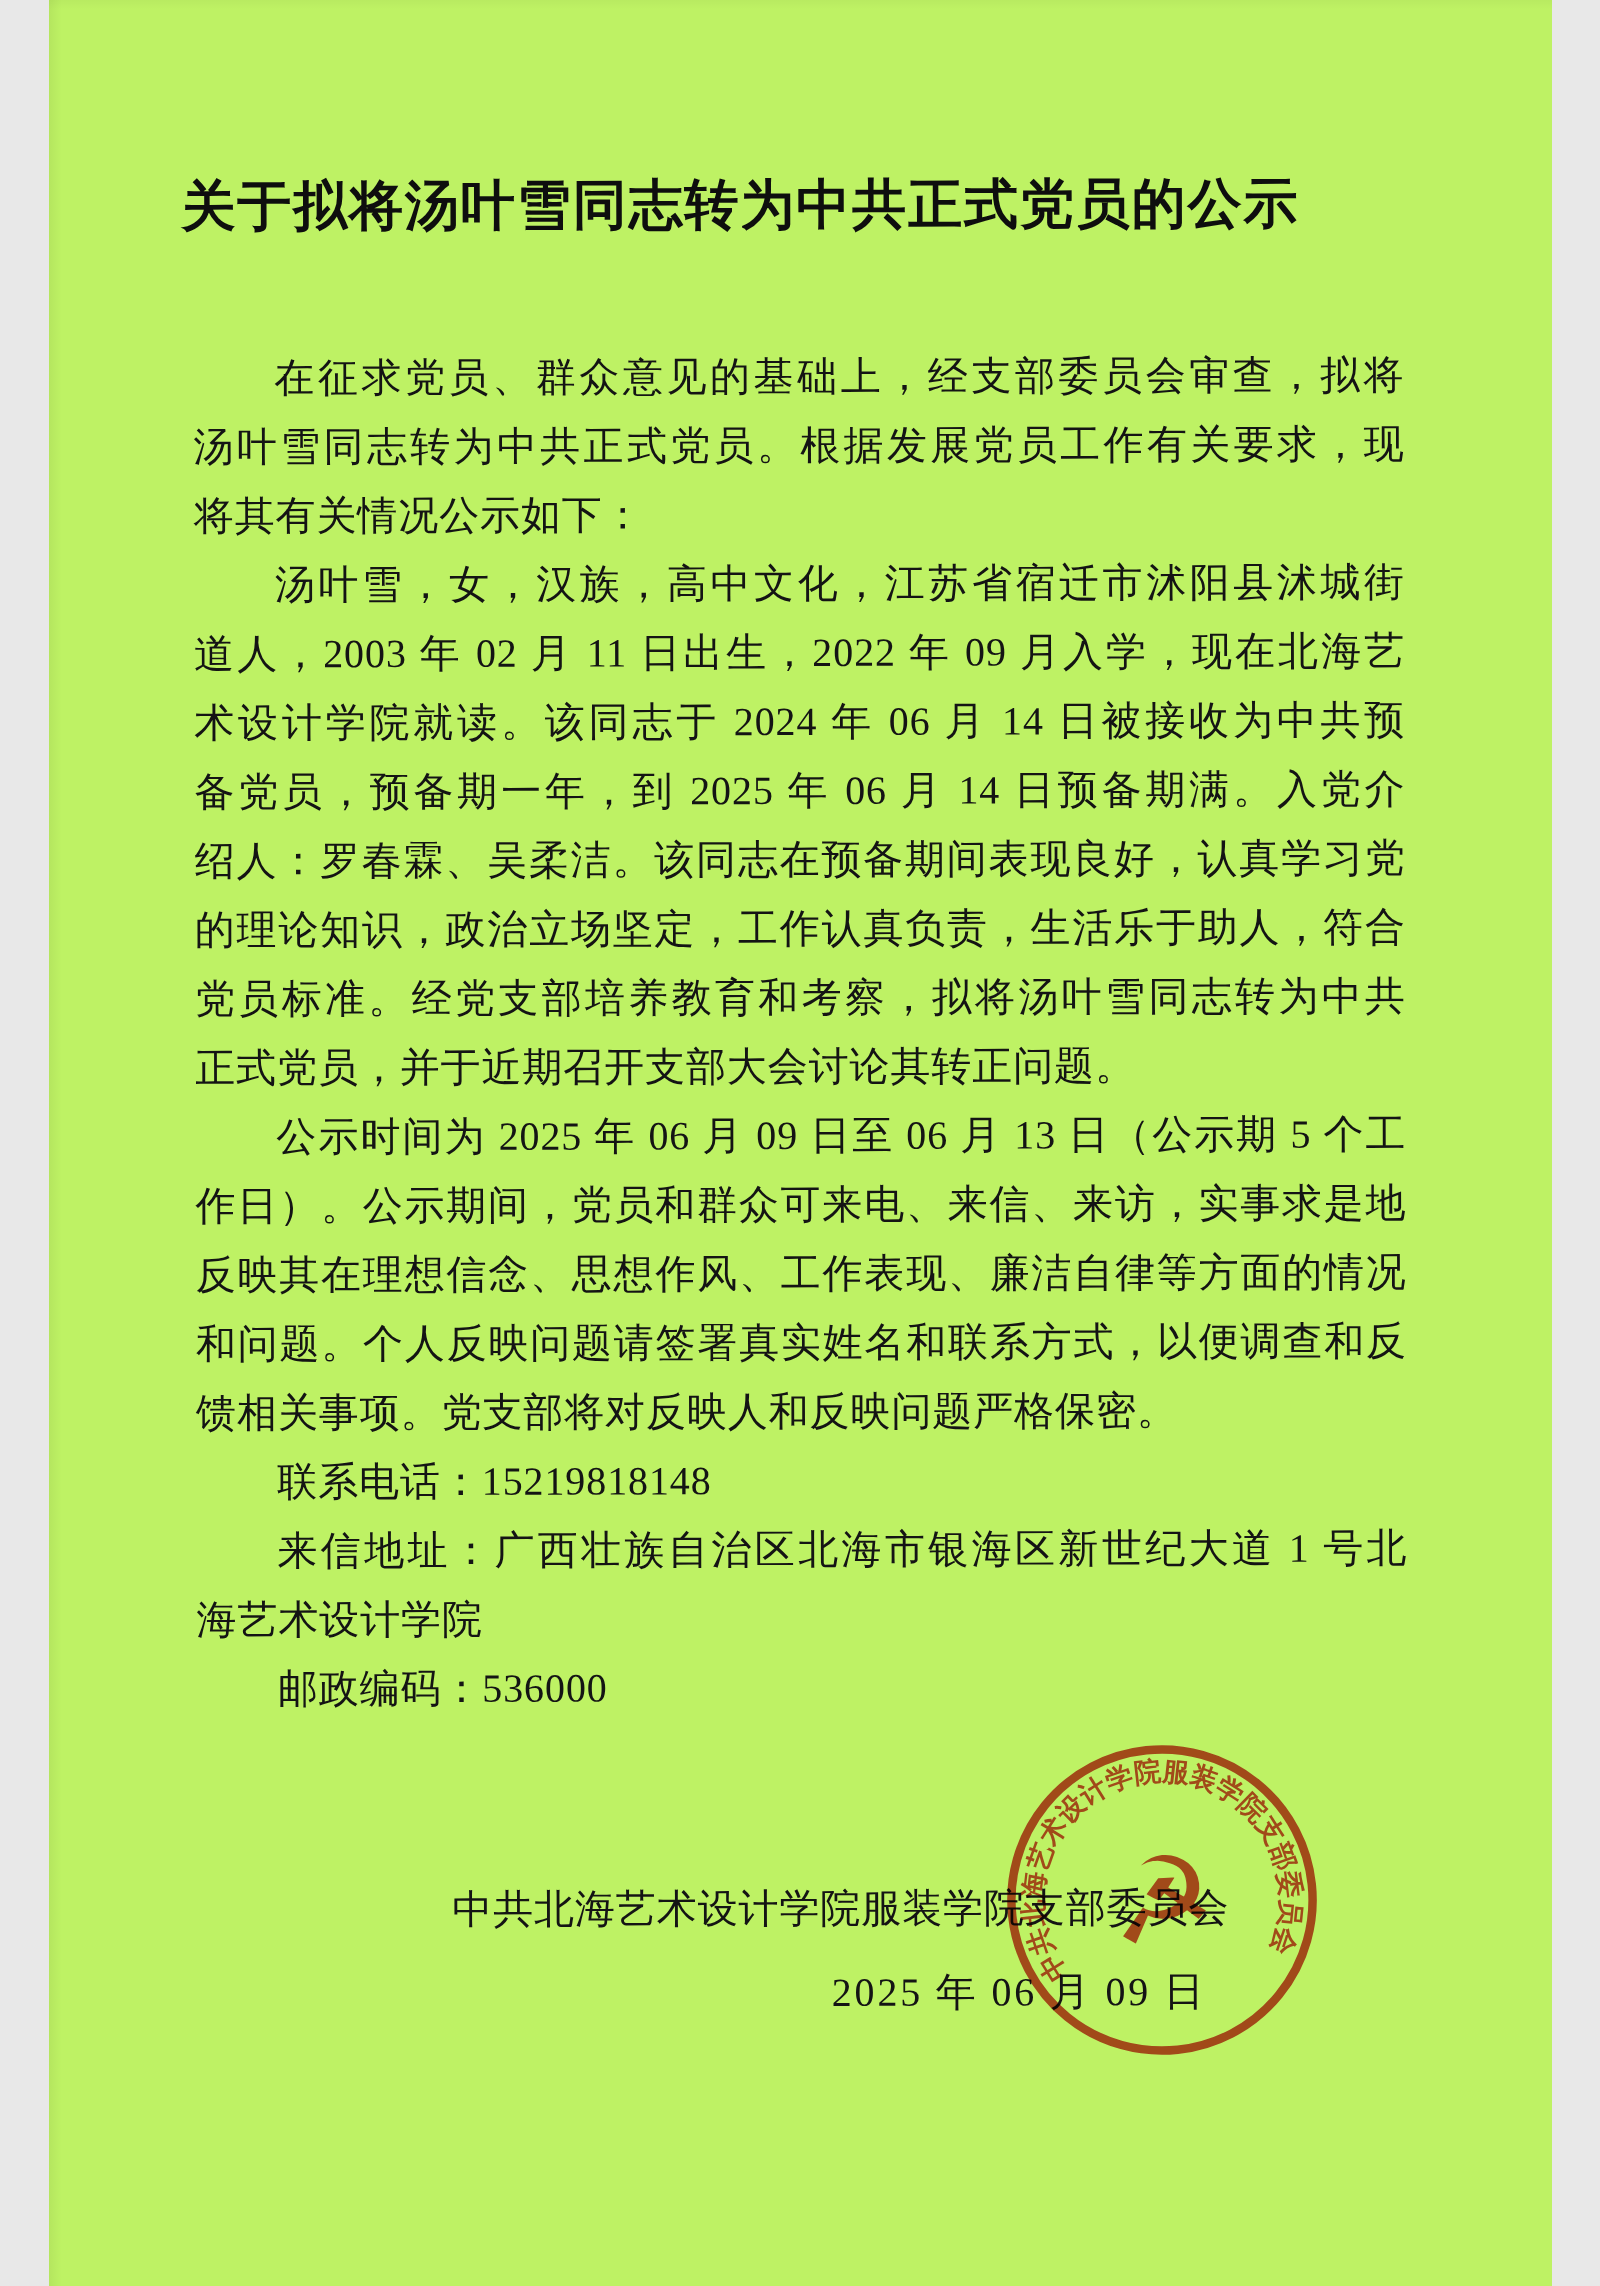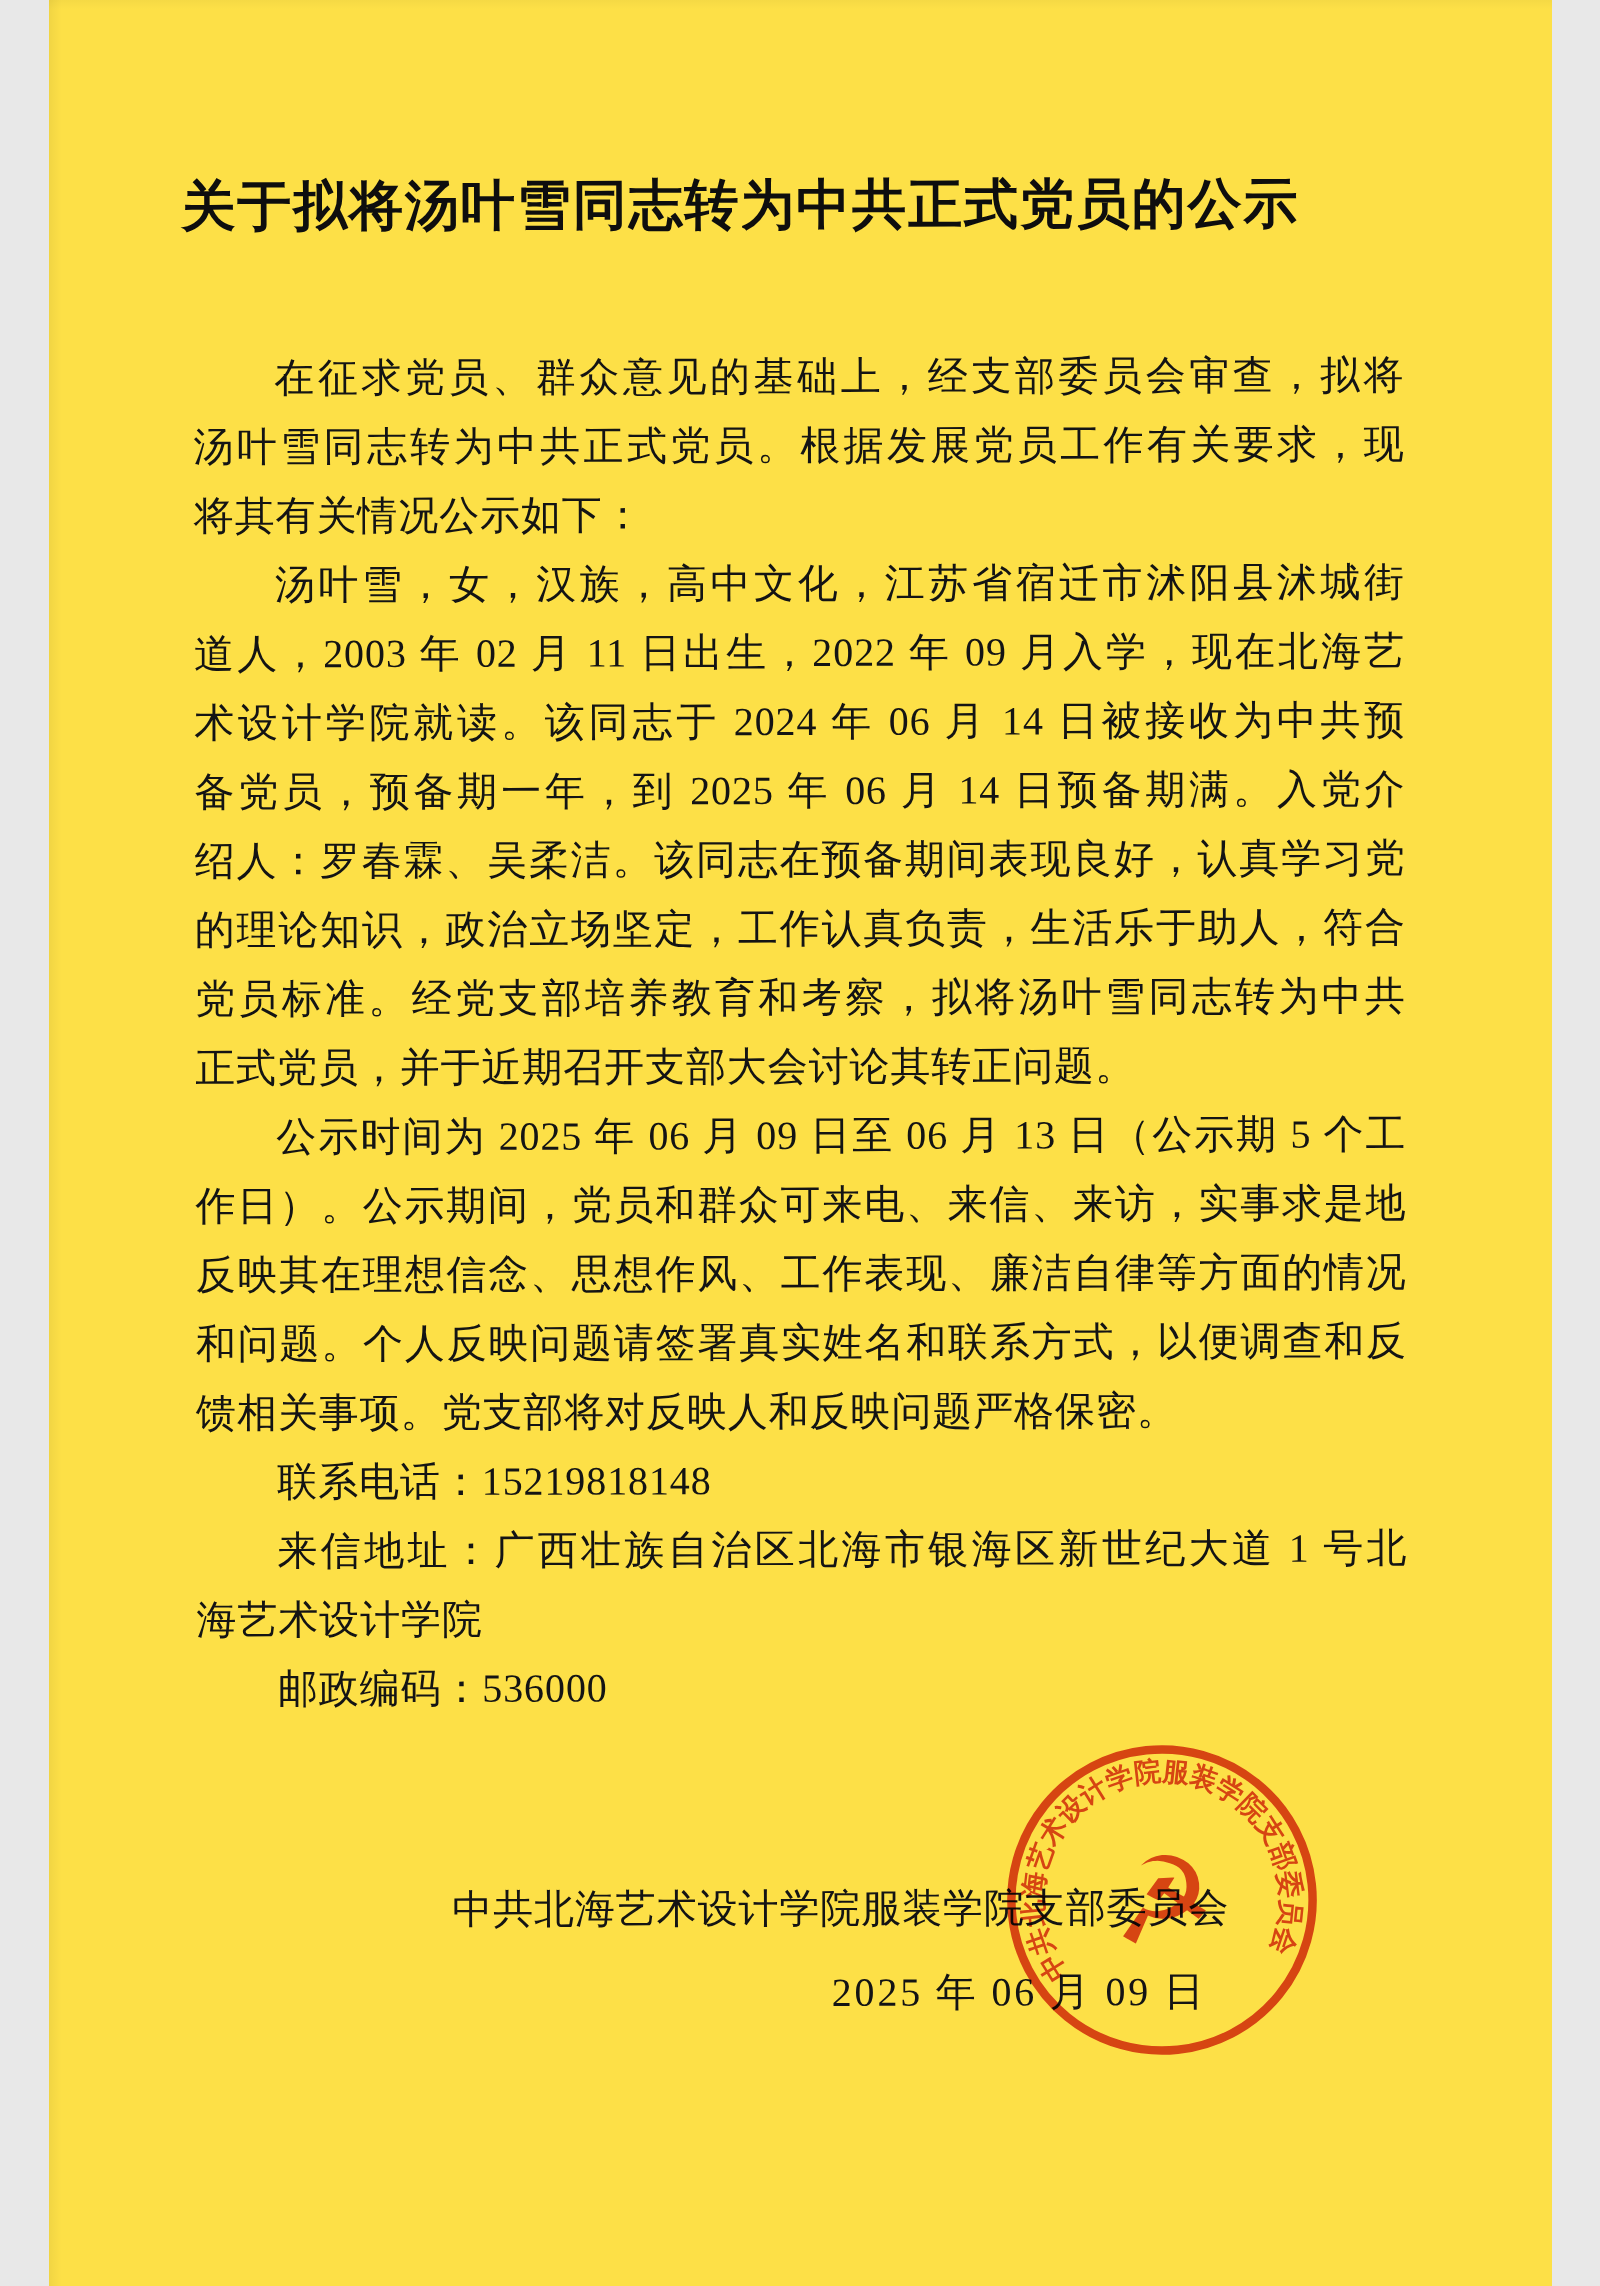--- a/index.html
+++ b/index.html
@@ -1,20 +1,20 @@
 <!DOCTYPE html>
 <html style="font-size:15px"><head>
 <meta charset="utf-8">
 <style>
   html,body{margin:0;padding:0;background:#e8e8e8;}
   .page{
     position:relative;
     width:1503px;height:2286px;
     margin:0 auto;
-    background:#fde047;
+    background:#bef264;
     overflow:hidden;
     font-family:"Liberation Serif","DejaVu Serif",serif;
     color:#141414;
   }
   
   .page::before{
     content:"";position:absolute;inset:0;pointer-events:none;
     background:
       linear-gradient(to right, rgba(0,0,0,0.05), rgba(0,0,0,0) 13px),
       linear-gradient(to bottom, rgba(0,0,0,0.03), rgba(0,0,0,0) 9.4px);

